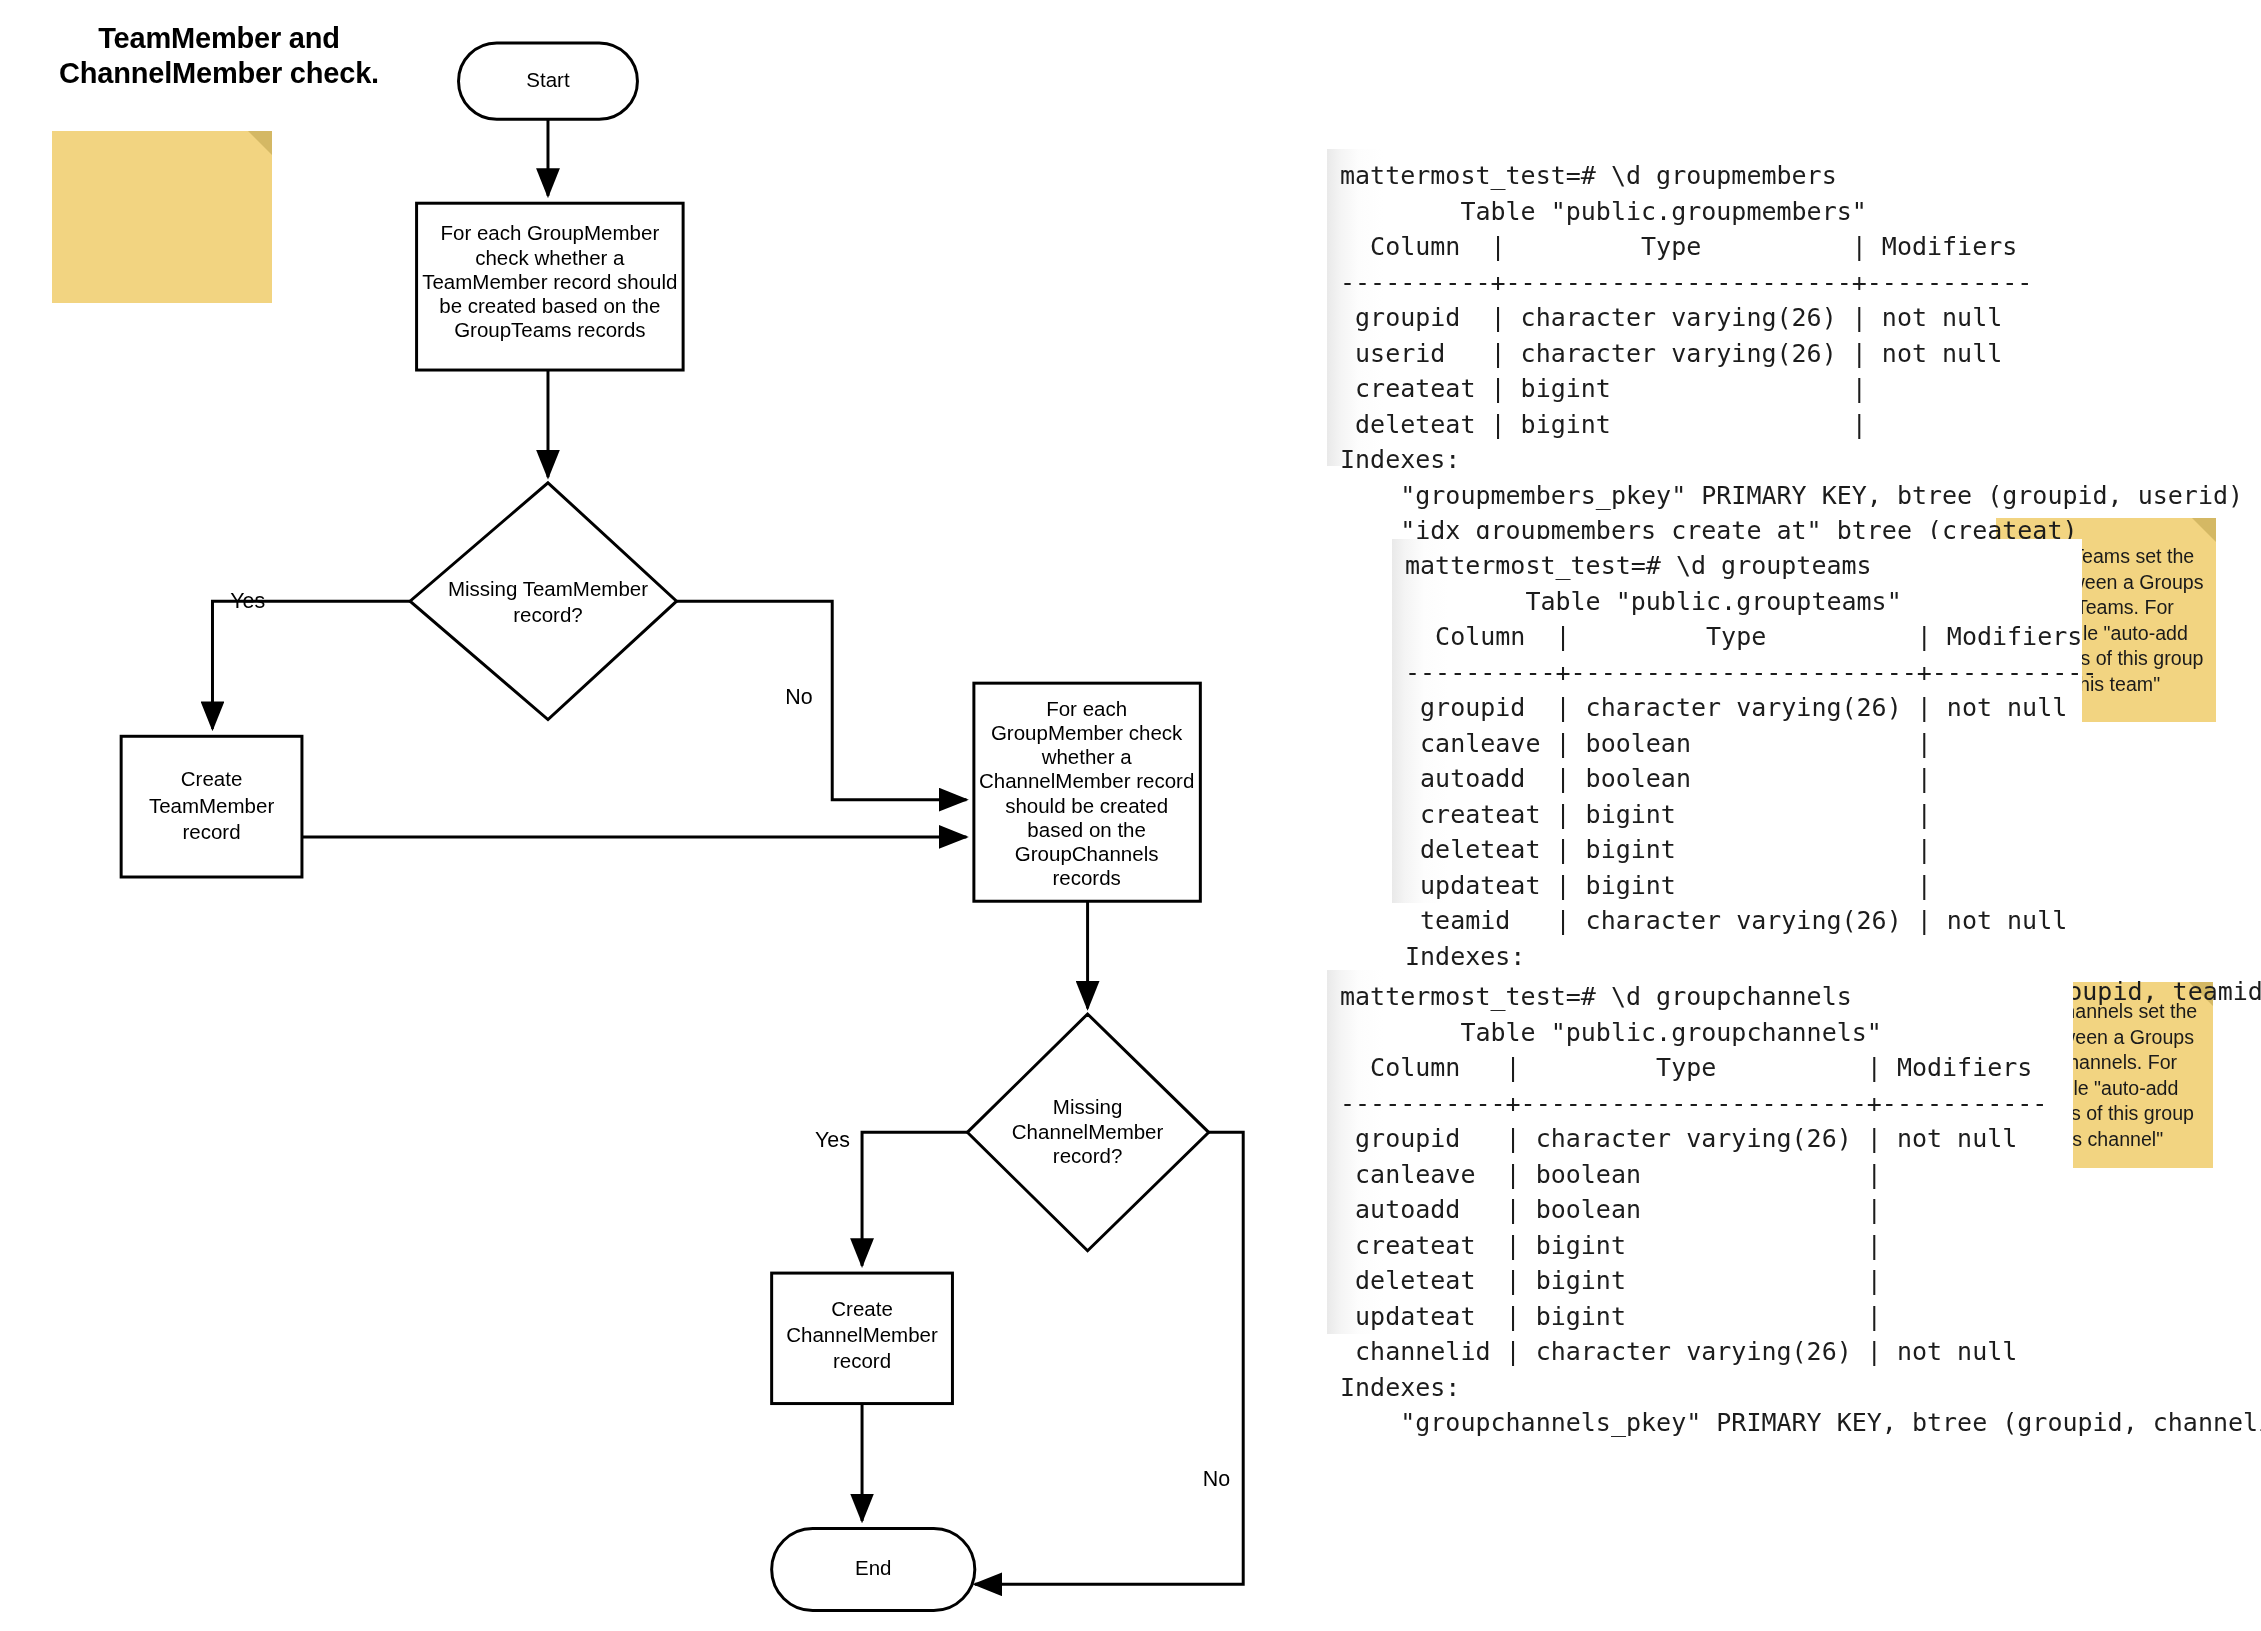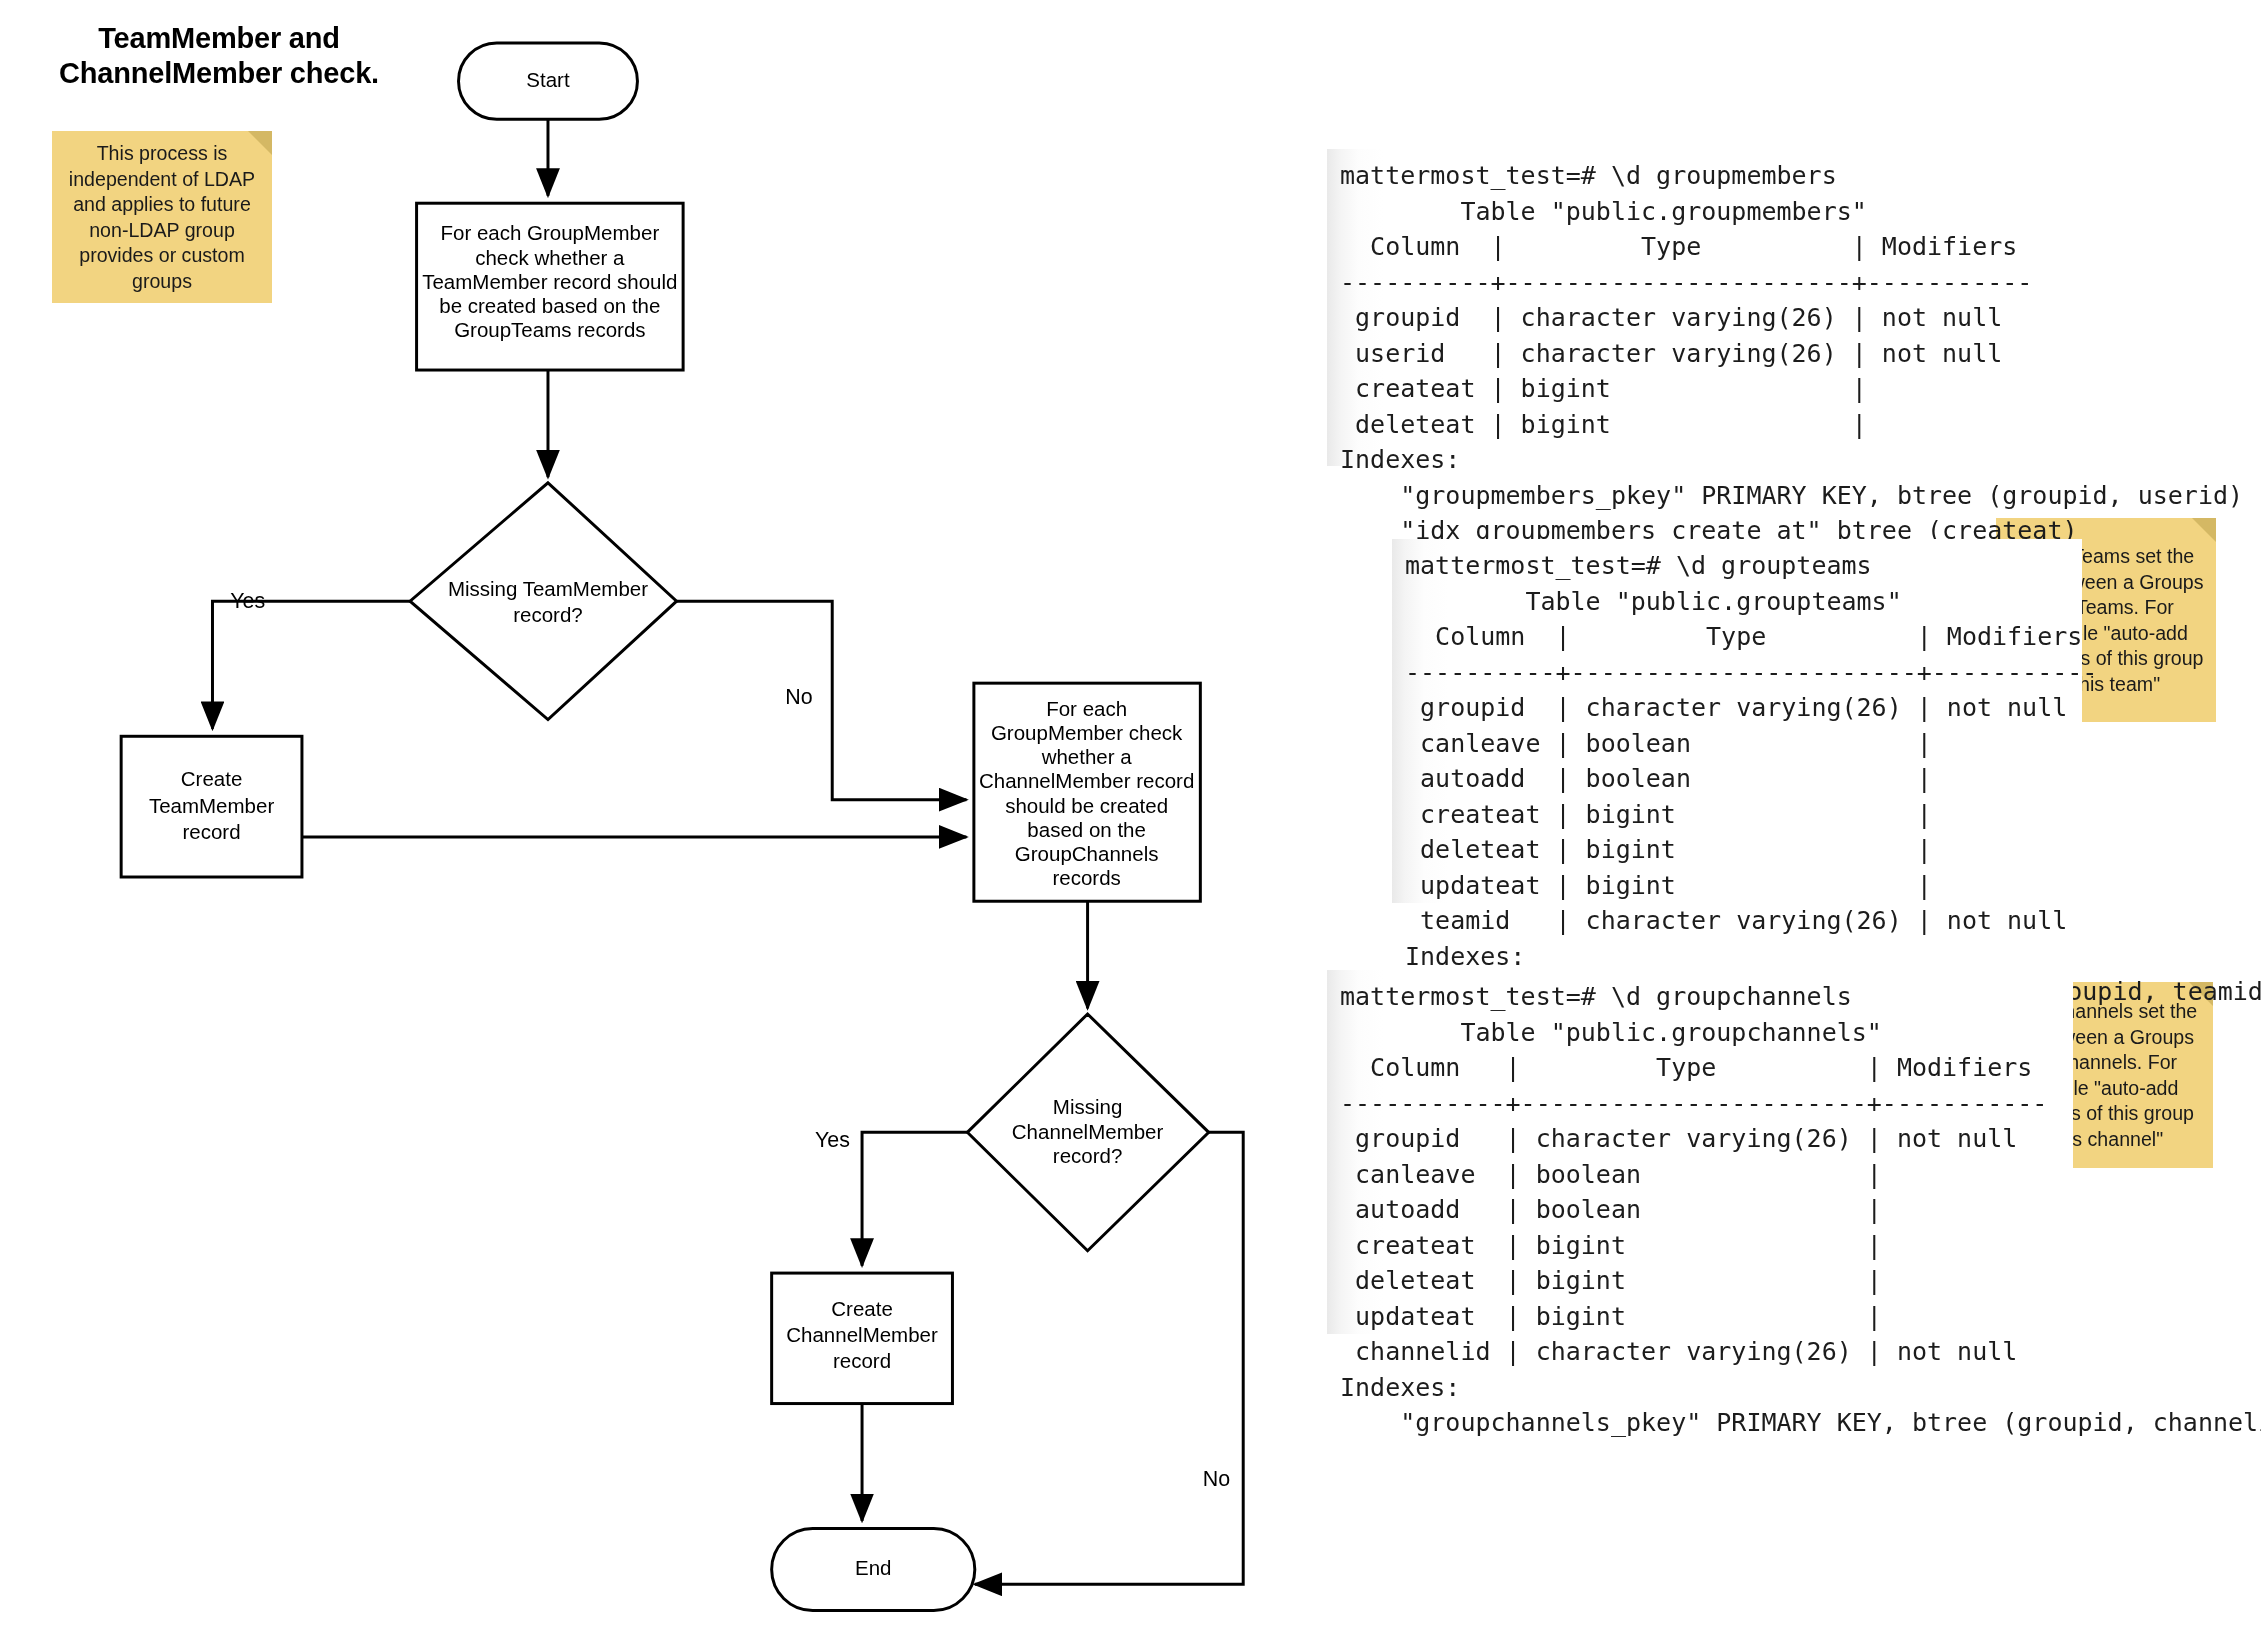--- a/index.html
+++ b/index.html
@@ -102,26 +102,20 @@
   }
 </style>
 </head>
 <body>
 
 <div id="diagram-title">TeamMember and
 ChannelMember check.</div>
 
 <div class="sticky" id="note-ldap" style="left:52px; top:131px; width:220px; height:172px;">
   <span class="fold"></span>
-  <span class="sticky-text">This process is
-independent of LDAP
-and applies to future
-non-LDAP group
-provides or custom
-groups</span>
 </div>
 
 <div class="sticky" id="note-groupteams" style="left:1996px; top:518px; width:220px; height:204px;">
   <span class="fold"></span>
   <span class="sticky-text">GroupTeams set the
 link between a Groups
 and Teams. For
 example "auto-add
 members of this group
 to this team"</span>

